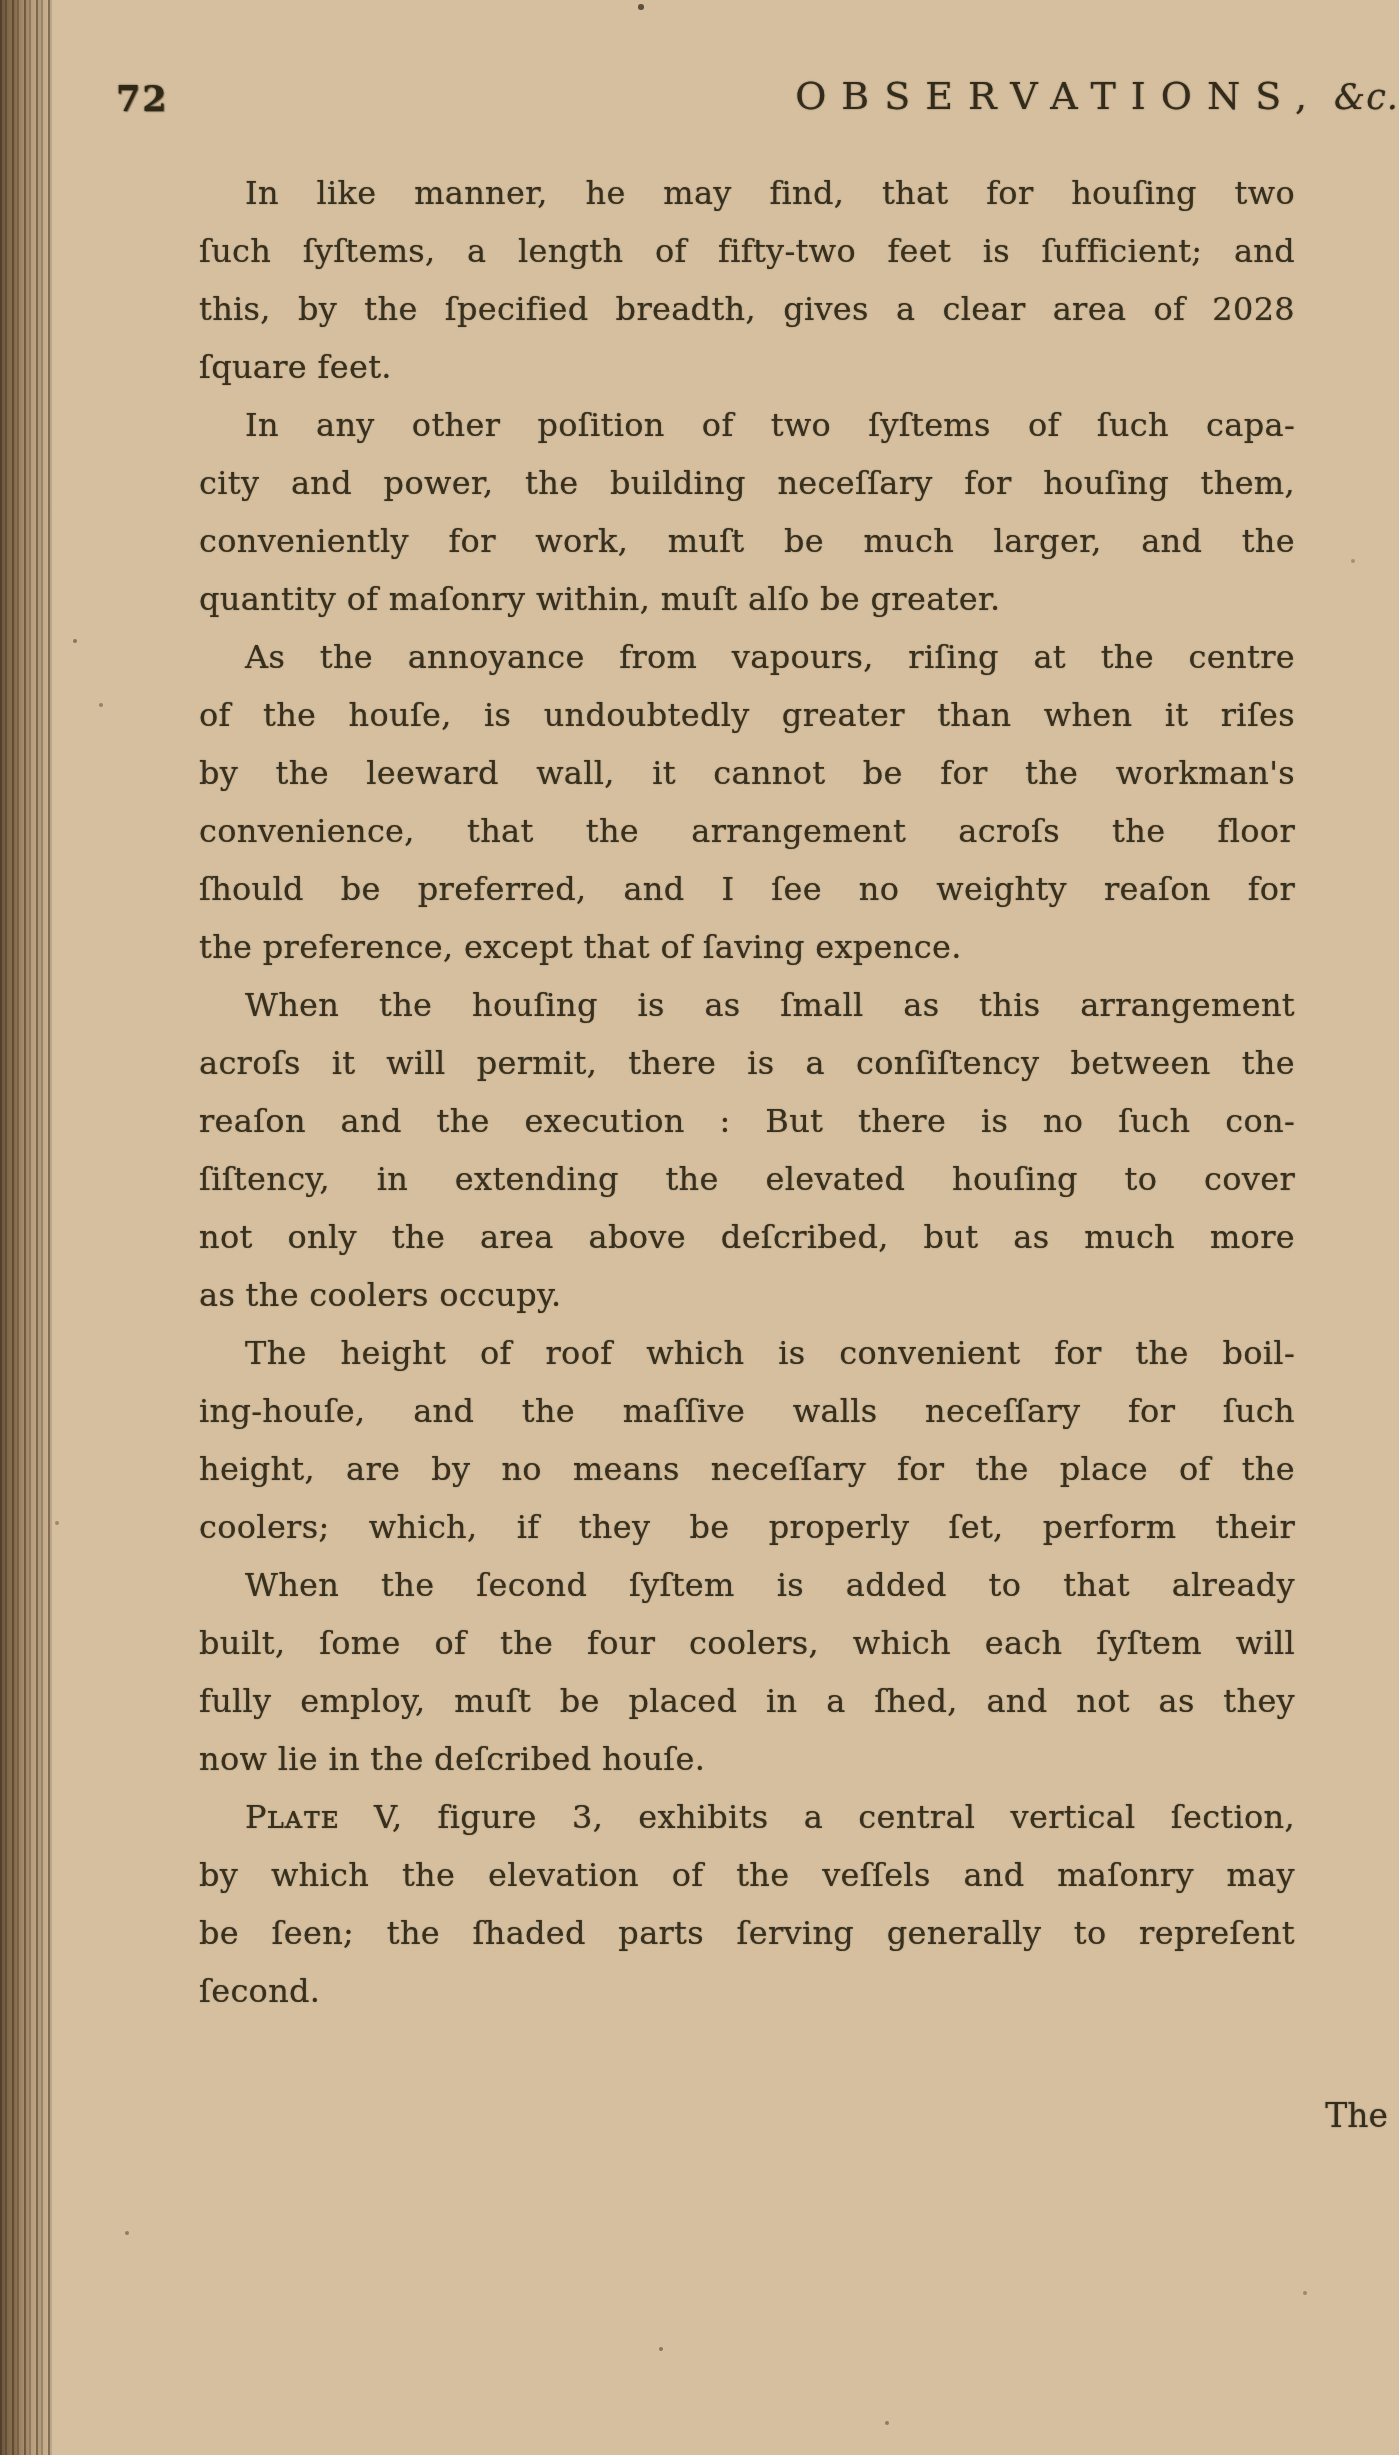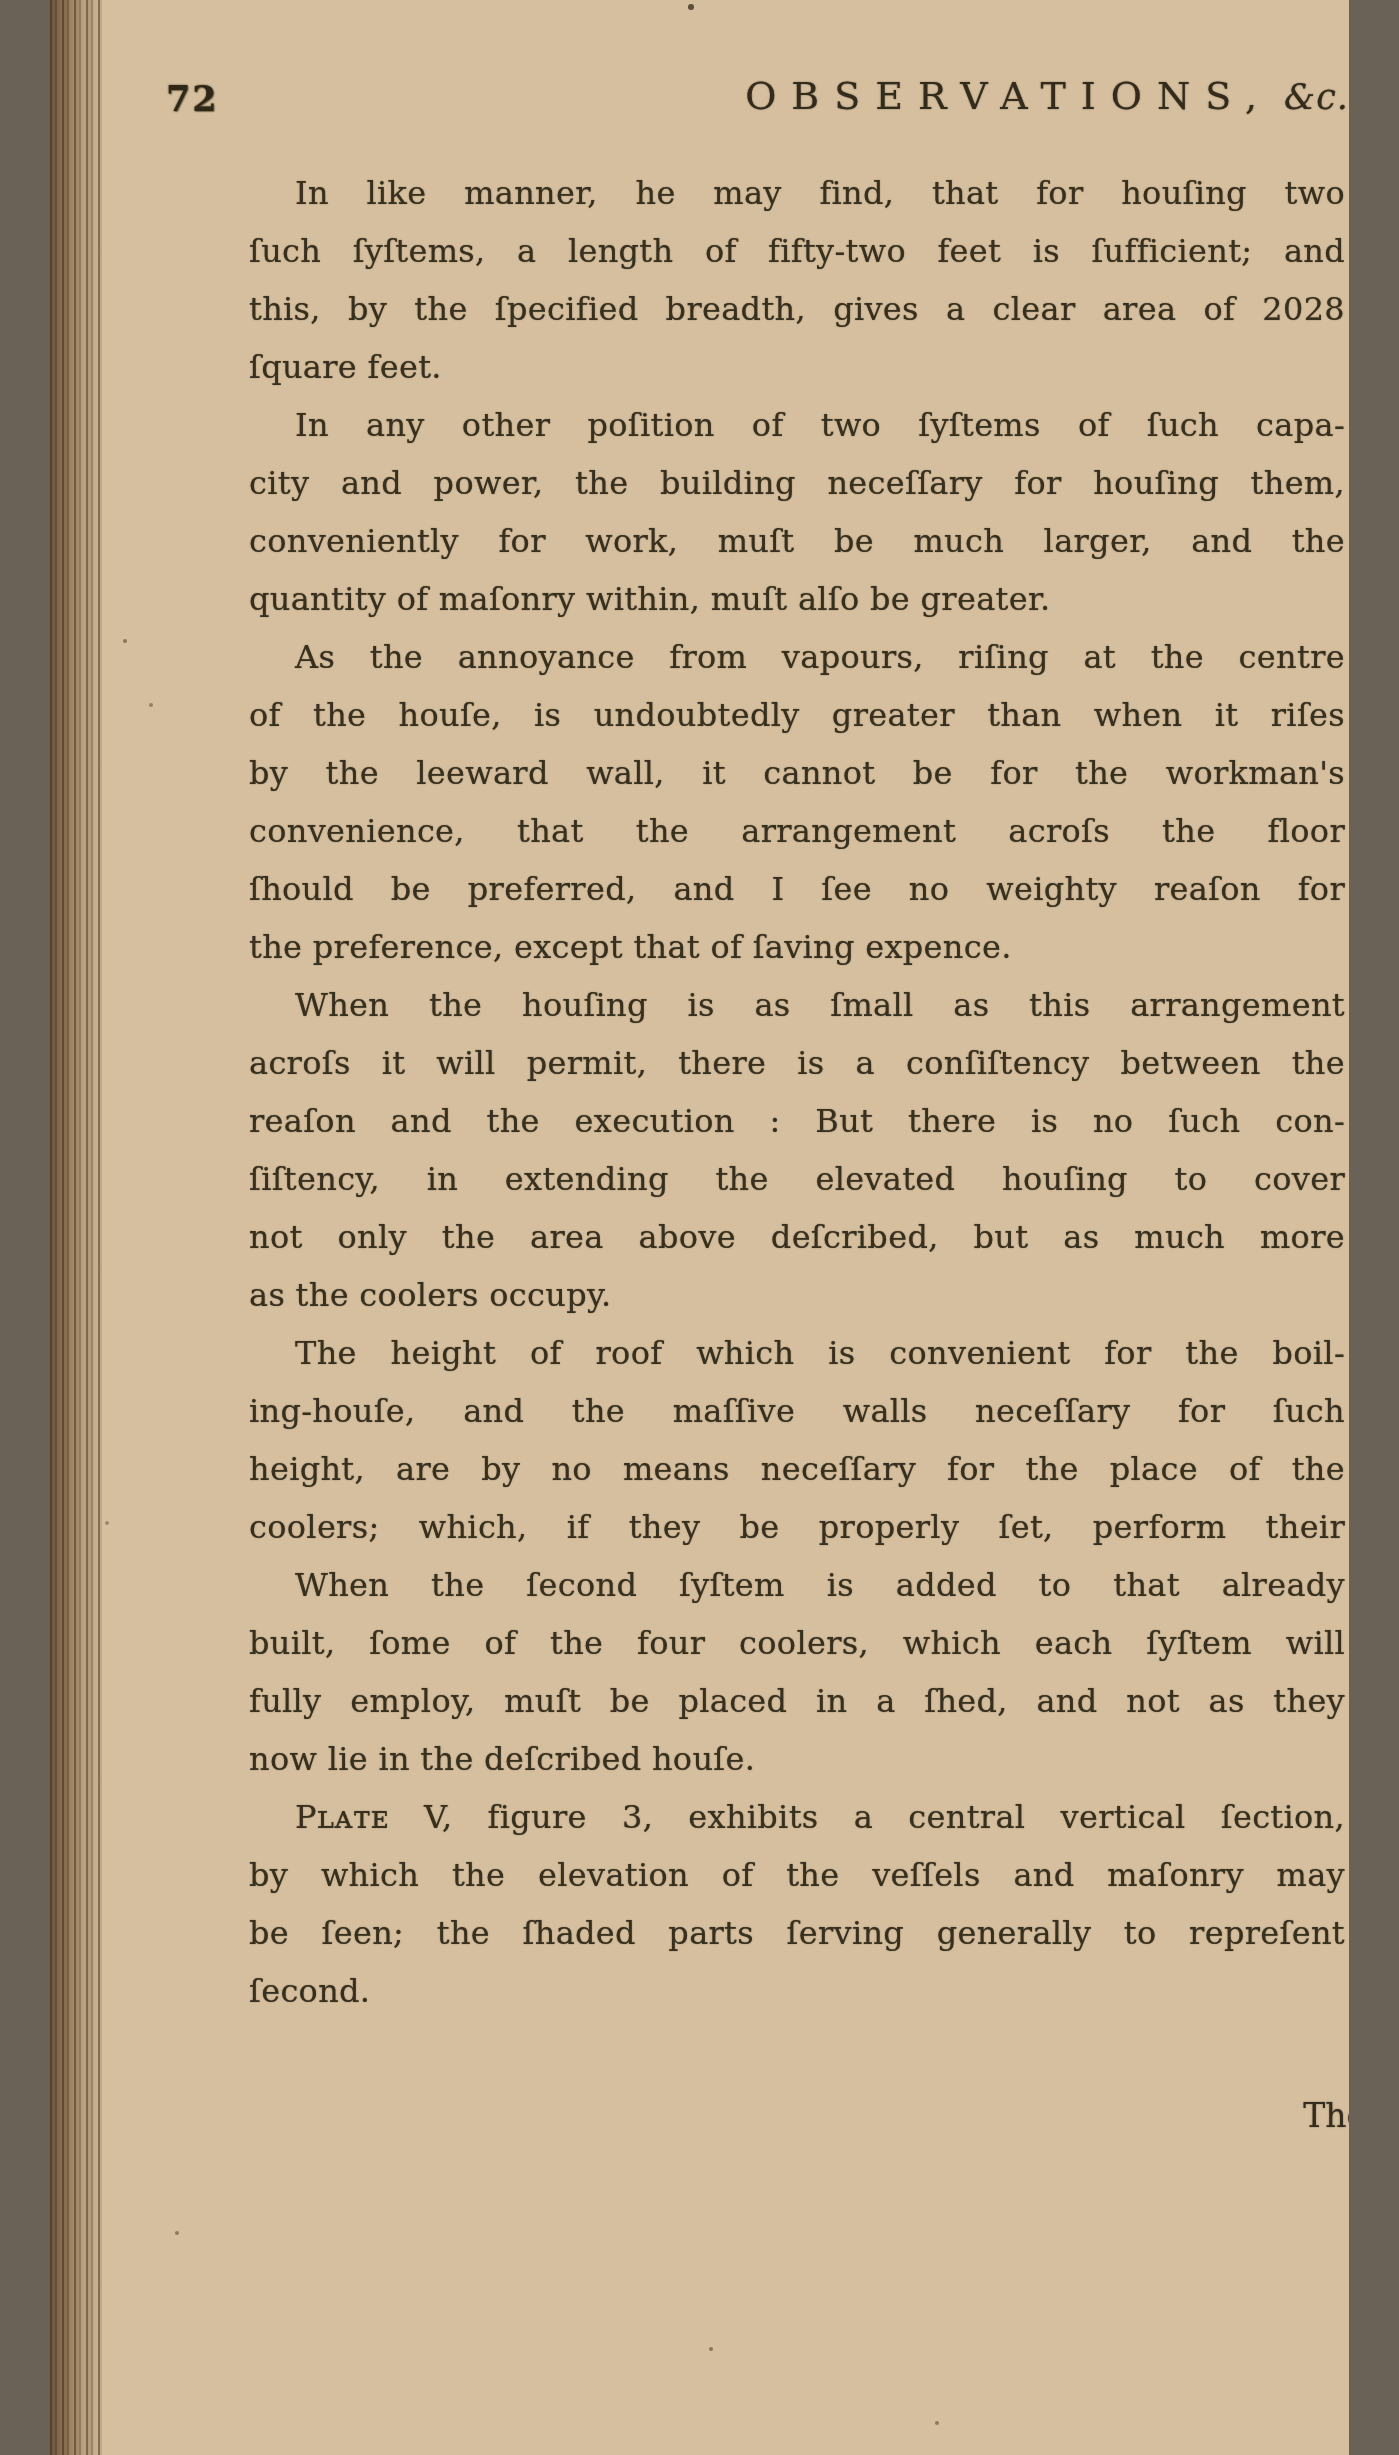--- a/index.html
+++ b/index.html
@@ -1,18 +1,18 @@
 <!DOCTYPE html>
 <html><head>
 <meta charset="utf-8">
 <style>
   html,body { margin:0; padding:0; background:#6b6257; }
   .page {
     position:relative;
-    width:1299px; height:2455px;
+    width:1399px; height:2455px;
     margin:0 auto;
     overflow:hidden;
     font-family:"DejaVu Serif","Liberation Serif",serif;
     color:#37301f;
     background-color:#d6bf9e;
     background-image:
       linear-gradient(180deg, rgba(168,138,100,0.28) 0px, rgba(168,138,100,0) 70px),
       linear-gradient(0deg, rgba(160,130,95,0.20) 0px, rgba(160,130,95,0) 90px),
       radial-gradient(1250px 950px at 45% 45%, rgba(255,246,226,0.20), rgba(255,246,226,0) 72%),
       radial-gradient(900px 520px at 92% 6%, rgba(150,120,85,0.16), rgba(150,120,85,0) 60%),
@@ -62,21 +62,21 @@
   .text-block {
     position:absolute; left:199px; top:164px; width:1096px;
     font-size:32px; line-height:58px; letter-spacing:0.3px;
     text-shadow:0 0 1.2px rgba(55,48,31,0.65);
   }
   .para { margin:0; }
   .line { text-align:justify; text-align-last:justify; height:58px; overflow:visible; }
   .line.first { text-indent:46px; }
   .line.last { text-align:left; text-align-last:left; }
   .catchword {
-    position:absolute; left:1196px; top:2096px; width:120px;
+    position:absolute; left:1268px; top:2096px; width:120px;
     font-size:33px; text-align:right; color:#342d1e;
     text-shadow:0 0 1.5px rgba(52,45,30,0.7);
   }
 </style>
 </head>
 <body>
 
 <div class="page">
   <div class="binding"></div>
   <div class="speckles"></div>

